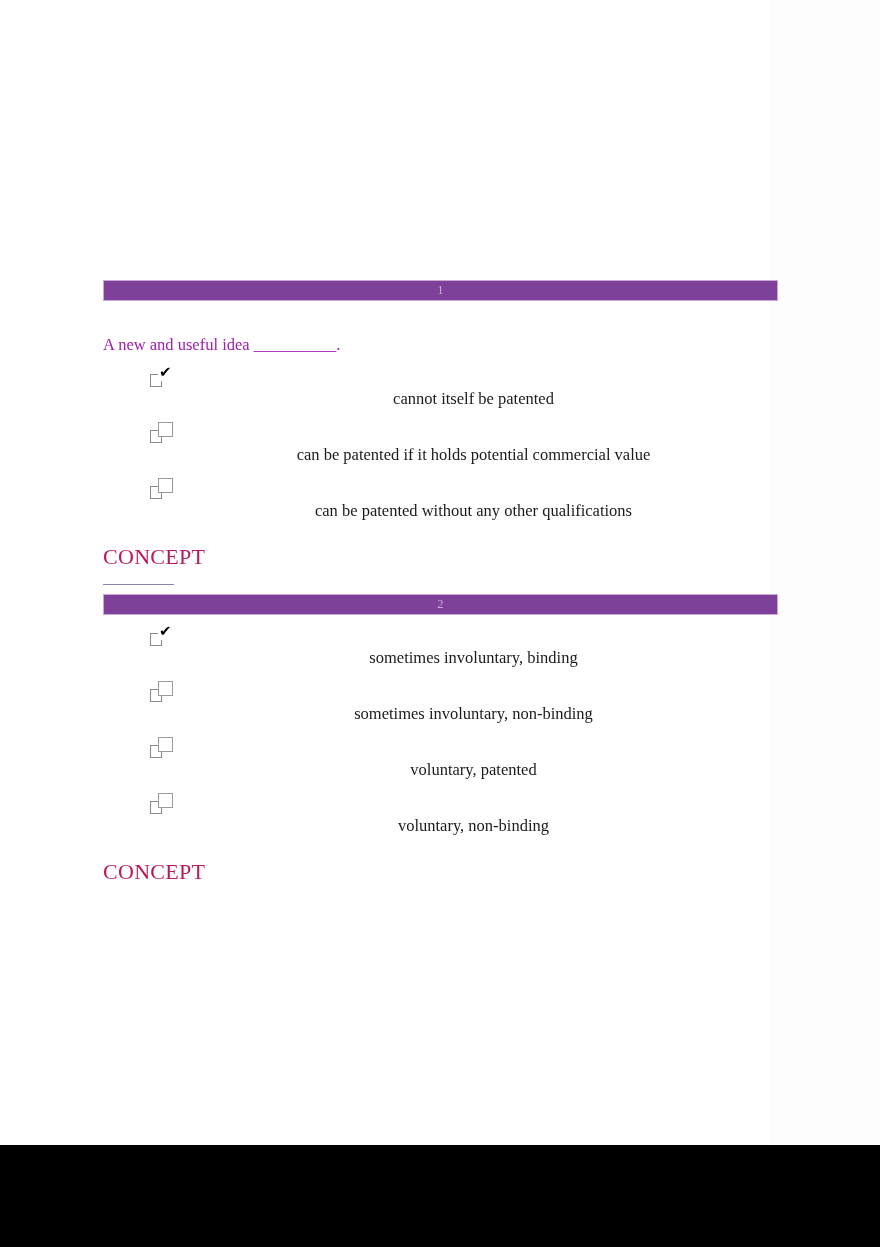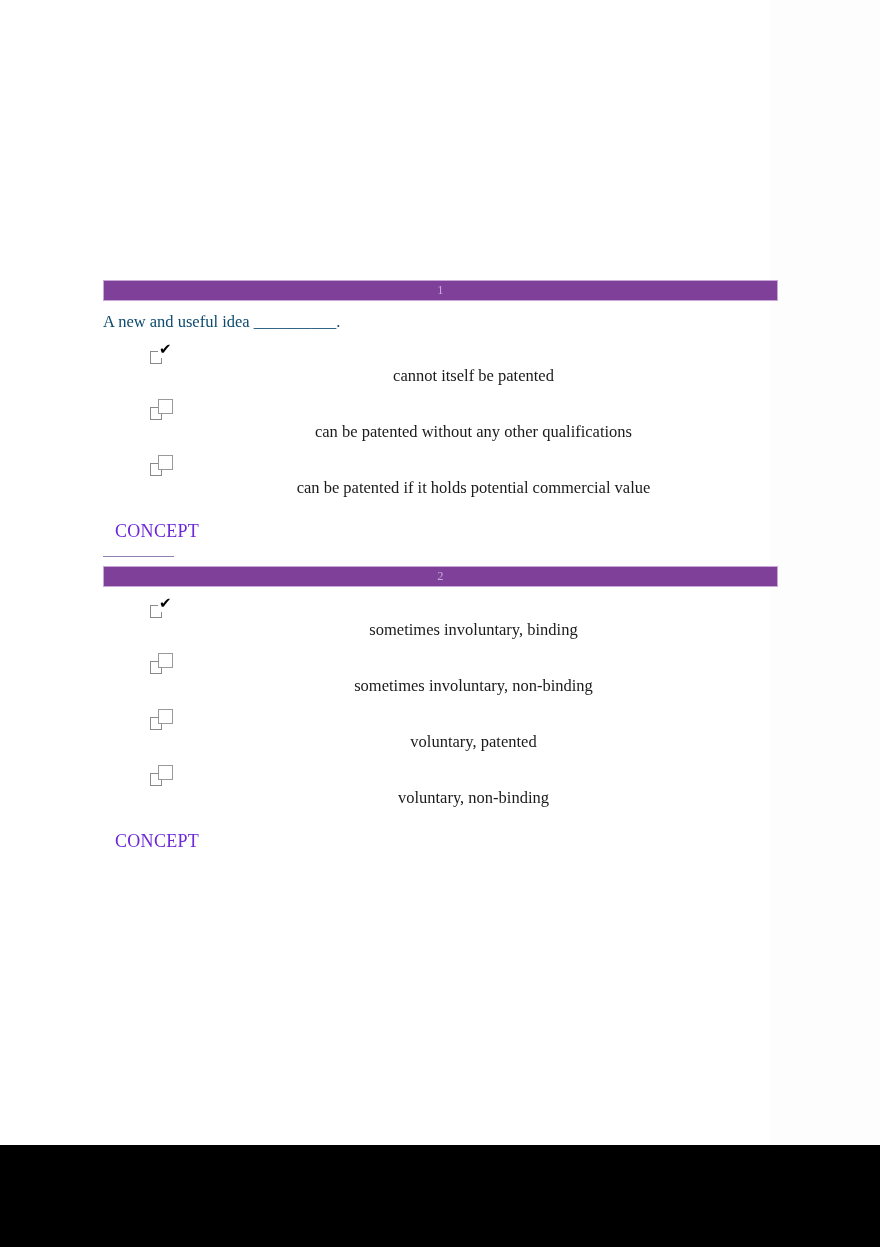--- a/index.html
+++ b/index.html
@@ -57,22 +57,22 @@
     color: #c9a9da;
     font-size: 12.5px;
     font-family: "Liberation Serif", "DejaVu Serif", serif;
     line-height: 1;
     letter-spacing: 0.5px;
   }
 
   
   .stem {
     font-size: 16.5px;
-    color: #0c4a6e;
-    margin-top: 11px;
+    color: #a21caf;
+    margin-top: 34px;
     line-height: 1.25;
     white-space: pre-wrap;
     font-family: Liberation Serif, serif;
   }
 
   
   .options {
     margin-top: 6px;
   }
   .option {
@@ -124,25 +124,24 @@
   .opt-text {
     font-size: 16.5px;
     color: #1a1a1a;
     padding-top: 27px;
     line-height: 1.2;
     text-align: center;
   }
 
   
   .concept {
-    font-size: 18px;
-    color: #6d28d9;
+    font-size: 22px;
+    color: #be185d;
     margin-top: 14px;
     letter-spacing: 0.3px;
-    margin-left: 12px;
   }
 
   
   .block-sep {
     position: relative;
     height: 24px;
   }
   .sep-rule {
     position: absolute;
     left: 0;
@@ -188,29 +187,29 @@
           </span>
           <div class="opt-text">cannot itself be patented</div>
         </div>
 
 
         <div class="option">
           <span class="opt-mark">
             <span class="box-back"></span>
             <span class="box-front"></span>
           </span>
+          <div class="opt-text">can be patented if it holds potential commercial value</div>
+        </div>
+
+        <div class="option">
+          <span class="opt-mark">
+            <span class="box-back"></span>
+            <span class="box-front"></span>
+          </span>
           <div class="opt-text">can be patented without any other qualifications</div>
-        </div>
-
-        <div class="option">
-          <span class="opt-mark">
-            <span class="box-back"></span>
-            <span class="box-front"></span>
-          </span>
-          <div class="opt-text">can be patented if it holds potential commercial value</div>
         </div>
 
       </div>
 
       <div class="concept">CONCEPT</div>
     </div>
 
     <div class="block-sep">
       <div class="sep-rule"></div>
     </div>

